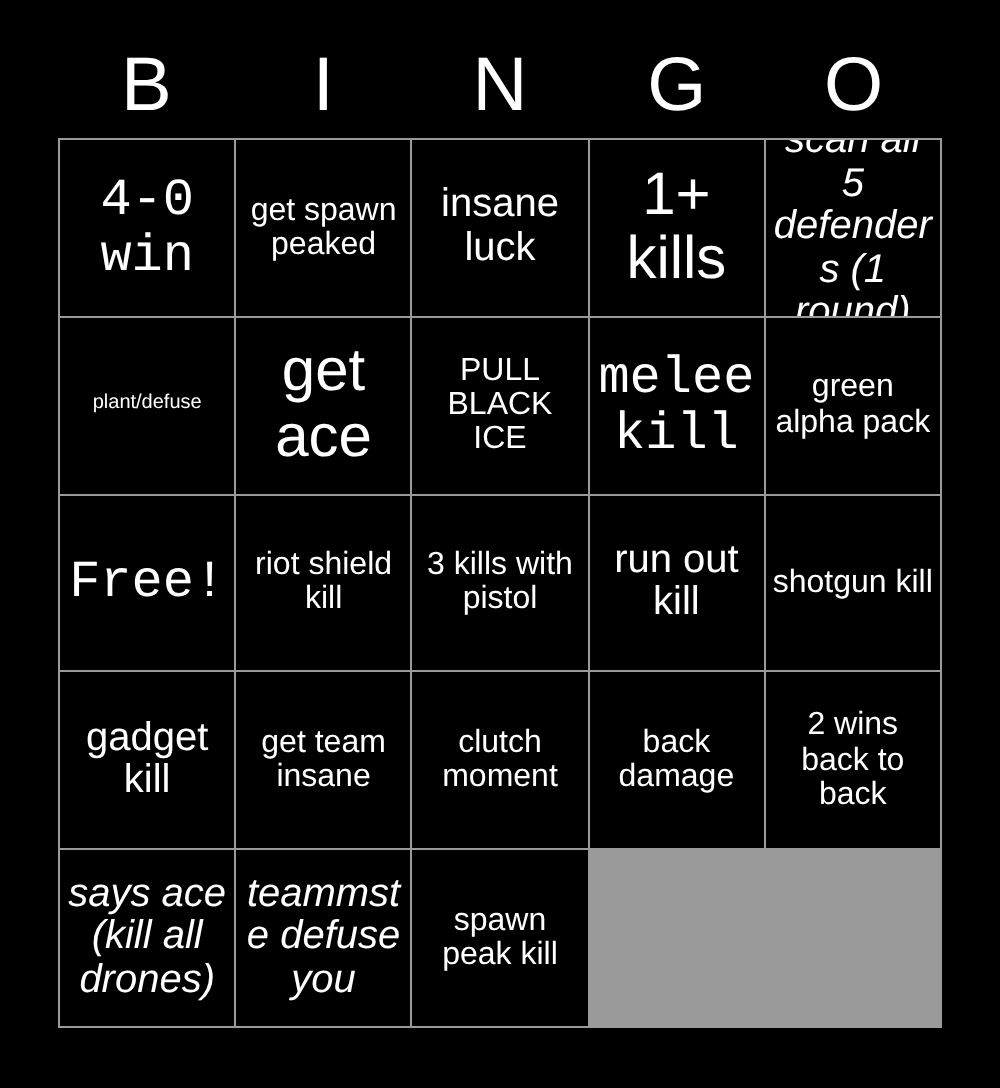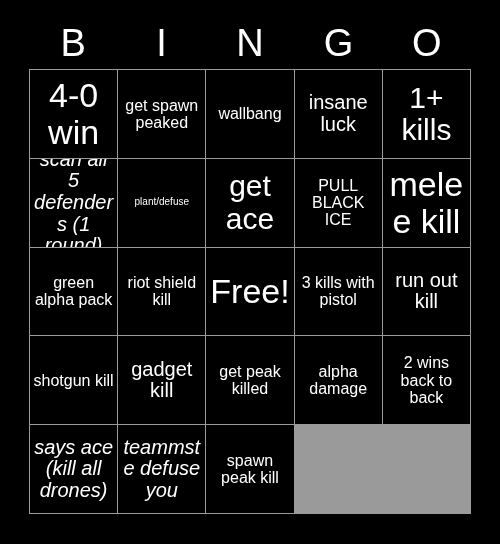--- a/index.html
+++ b/index.html
@@ -67,59 +67,59 @@
     overflow: hidden;
     line-height: 1.08;
     word-break: break-word;
     hyphens: none;
   }
   
   .bingo-cell[data-size="xs"]  { font-size: 10px; }
   .bingo-cell[data-size="s"]   { font-size: 20px; font-style: italic; }
   .bingo-cell[data-size="m"]   { font-size: 16px; }
   .bingo-cell[data-size="l"]   { font-size: 20px; }
-  .bingo-cell[data-size="xl"]  { font-size: 34px; }
+  .bingo-cell[data-size="xl"]  { font-size: 26px; font-family: Liberation Mono, monospace; }
   .bingo-cell[data-size="xxl"] { font-size: 30px; }
 </style>
 </head>
 <body>
 
 <div id="card">
 
   <div id="bingo-header">
     <div class="header-letter">B</div>
     <div class="header-letter">I</div>
     <div class="header-letter">N</div>
     <div class="header-letter">G</div>
     <div class="header-letter">O</div>
   </div>
 
   <div id="bingo-grid">
     <div class="bingo-cell" data-size="xl">4-0 win</div>
     <div class="bingo-cell" data-size="m">get spawn peaked</div>
-    <div class="bingo-cell" data-size="m">wallbang</div>
     <div class="bingo-cell" data-size="l">insane luck</div>
     <div class="bingo-cell" data-size="xxl">1+ kills</div>
 
     <div class="bingo-cell" data-size="s">scan all 5 defenders (1 round)</div>
     <div class="bingo-cell" data-size="xs">plant/defuse</div>
     <div class="bingo-cell" data-size="xxl">get ace</div>
     <div class="bingo-cell" data-size="m">PULL BLACK ICE</div>
     <div class="bingo-cell" data-size="xl">melee kill</div>
 
     <div class="bingo-cell" data-size="m">green alpha pack</div>
+    <div class="bingo-cell" data-size="xl">Free!</div>
     <div class="bingo-cell" data-size="m">riot shield kill</div>
-    <div class="bingo-cell" data-size="xl">Free!</div>
     <div class="bingo-cell" data-size="m">3 kills with pistol</div>
     <div class="bingo-cell" data-size="l">run out kill</div>
 
     <div class="bingo-cell" data-size="m">shotgun kill</div>
     <div class="bingo-cell" data-size="l">gadget kill</div>
-    <div class="bingo-cell" data-size="m">get peak killed</div>
-    <div class="bingo-cell" data-size="m">alpha damage</div>
+    <div class="bingo-cell" data-size="m">get team insane</div>
+    <div class="bingo-cell" data-size="m">clutch moment</div>
+    <div class="bingo-cell" data-size="m">back damage</div>
 
     <div class="bingo-cell" data-size="m">2 wins back to back</div>
     <div class="bingo-cell" data-size="s">says ace (kill all drones)</div>
     <div class="bingo-cell" data-size="s">teammste defuse you</div>
     <div class="bingo-cell" data-size="m">spawn peak kill</div>
   </div>
 
 </div>
 
 </body></html>

